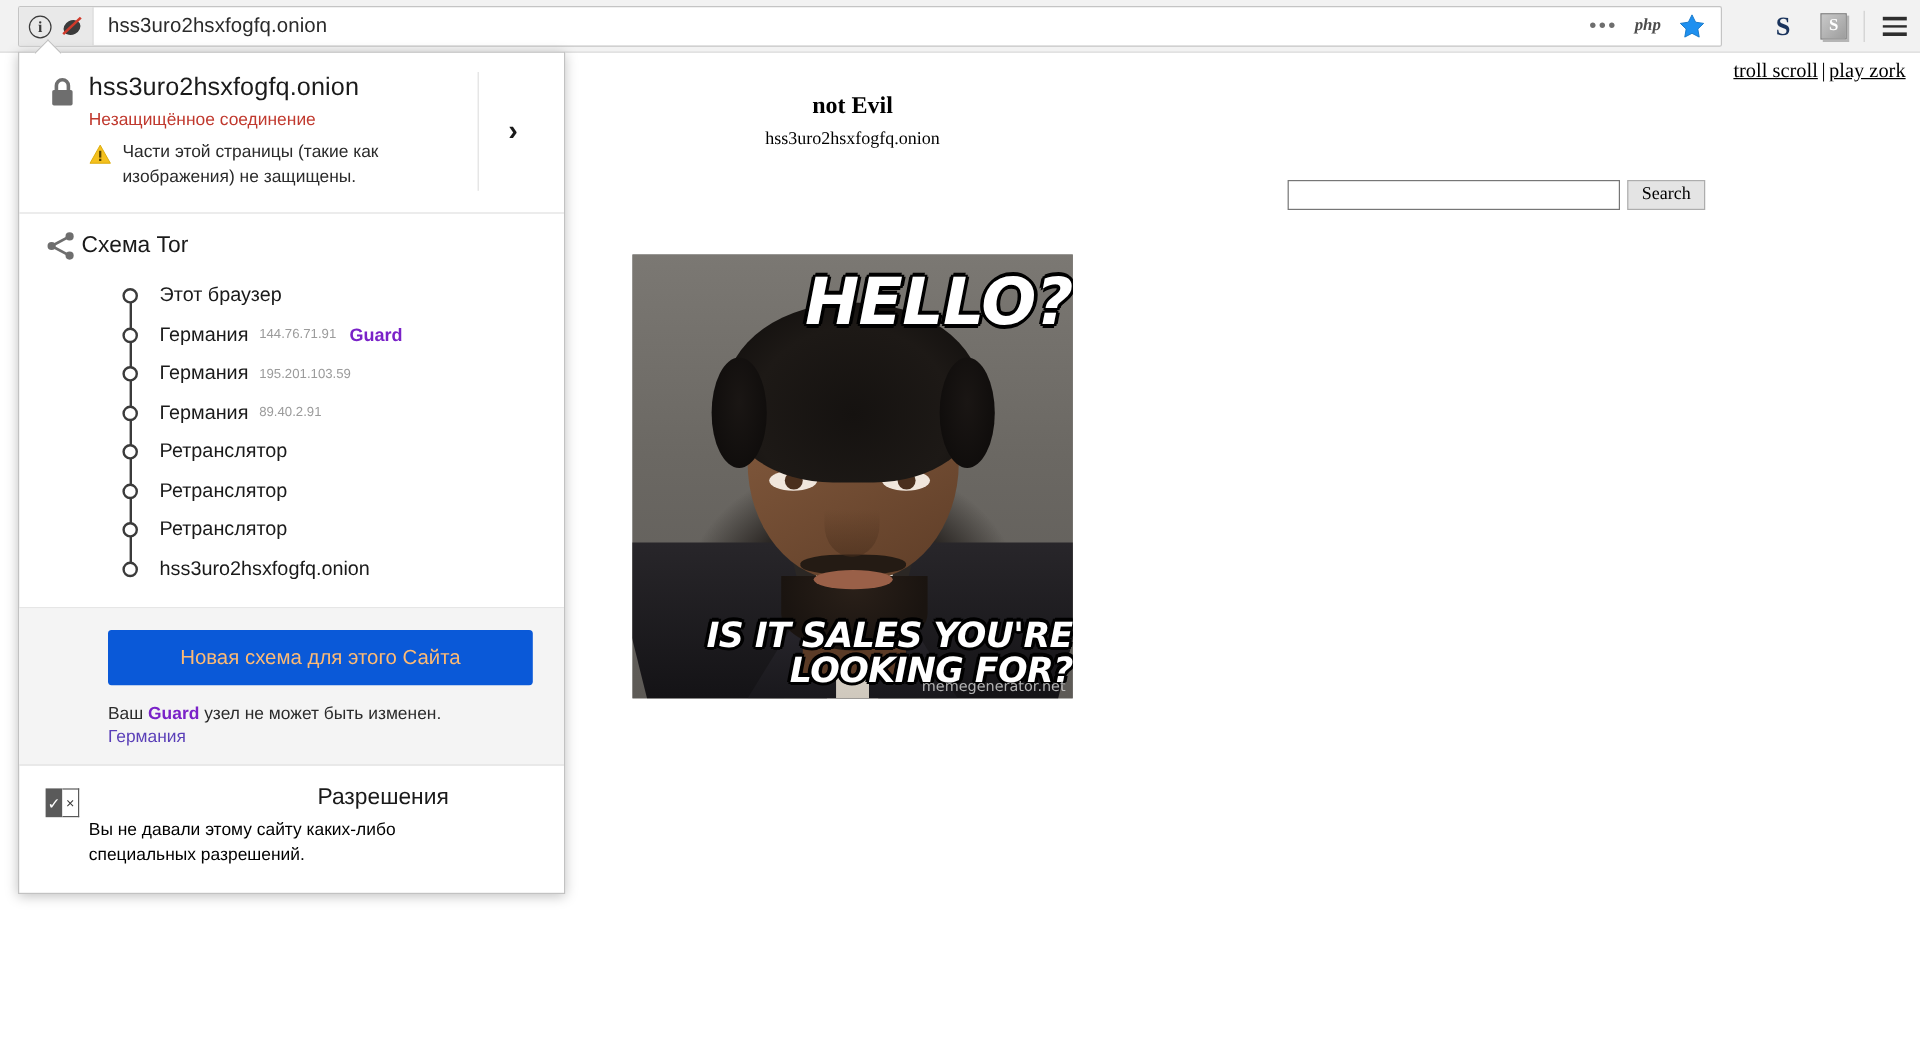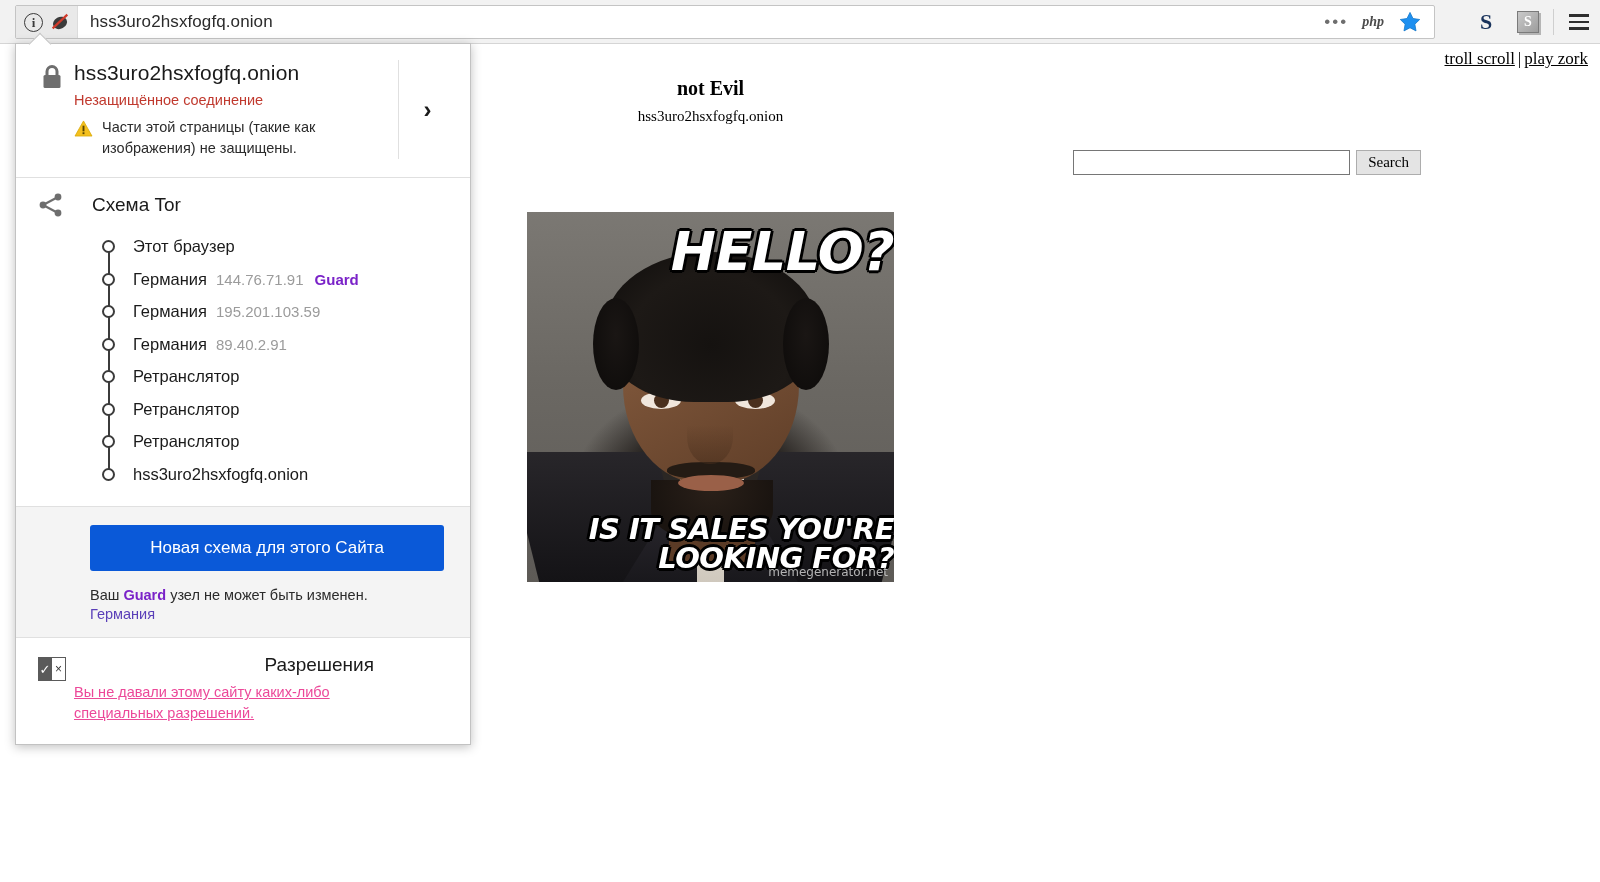--- a/index.html
+++ b/index.html
@@ -109,43 +109,43 @@
   .warn-icon { width: 19px; height: 17px; flex: none; margin-top: 3px; }
   .mixed-text { font-size: 14.5px; color: #2b2b2b; line-height: 1.45; max-width: 280px; }
   .expand-col {
     width: 58px; display: flex; align-items: center; justify-content: center;
     border-left: 1px solid #e0e0e0; align-self: stretch;
     cursor: pointer;
   }
   .chev { font-size: 24px; color: #1a1a1a; font-weight: bold; line-height: 1; }
 
   .sec-tor { padding: 14px 14px 16px 14px; }
-  .tor-head { display: flex; align-items: center; gap: 28px; margin-bottom: 12px; }
+  .tor-head { display: flex; align-items: center; gap: 4px; margin-bottom: 12px; }
   .tor-icon { width: 26px; height: 26px; margin-left: 8px; }
   .tor-title { font-size: 19px; color: #1a1a1a; }
   .circuit { position: relative; margin-left: 72px; }
   .circuit-line {
     position: absolute; left: 5.5px; top: 12px; bottom: 12px;
     width: 2.5px; background: #3b3b3b;
   }
   .node-row { display: flex; align-items: center; height: 32.5px; position: relative; }
   .node-dot {
     width: 13px; height: 13px; border-radius: 50%;
     border: 2.7px solid #3b3b3b; background: #ffffff;
     flex: none; z-index: 2;
   }
   .node-label { margin-left: 18px; font-size: 16.5px; color: #1a1a1a; }
-  .node-ip { margin-left: 9px; font-size: 15px; color: #9b9b9b; }
+  .node-ip { margin-left: 9px; font-size: 11px; color: #9b9b9b; }
   .node-tag { margin-left: 11px; font-size: 15px; font-weight: bold; color: #7a22c8; }
 
   .sec-newcircuit { padding: 18px 14px 14px 14px; background: #f4f4f4; }
   #new-circuit-btn {
     display: block; width: 354px; margin-left: 60px;
     padding: 13px 0;
-    background: #0a59d8; color: #ffffff;
+    background: #0a59d8; color: #fdba74;
     border: none; border-radius: 3px;
     font-size: 17px; font-family: "Liberation Sans", sans-serif;
     cursor: pointer;
   }
   .guard-note { margin-left: 60px; margin-top: 16px; font-size: 14.5px; color: #2b2b2b; }
   .guard-note b { color: #7a22c8; }
   .more-link { display: inline-block; margin-left: 60px; margin-top: 3px; font-size: 14.5px; color: #5a3fb8; cursor: pointer; }
 
   .sec-perm { padding: 16px 14px 20px 14px; display: flex; align-items: flex-start; border-bottom: none; }
   .perm-icon-wrap { width: 44px; padding-top: 3px; display:flex; justify-content:center; }
@@ -154,21 +154,21 @@
     width: 14px; height: 24px; background: #5a5a5a;
     display:flex; align-items:center; justify-content:center;
     color:#ffffff; font-size: 13px; line-height:1;
   }
   .perm-half-r {
     width: 14px; height: 24px; background: #ffffff; border: 1px solid #5a5a5a; border-left: none;
     display:flex; align-items:center; justify-content:center;
     color:#3a3a3a; font-size: 12px; line-height:1;
   }
   .perm-title { font-size: 19px; color: #1a1a1a; margin-bottom: 6px; text-align: right; }
-  .perm-text { font-size: 14.5px; color: #ec4899; line-height: 1.45; max-width: 300px; text-decoration: underline; }
+  .perm-text { font-size: 14.5px; color: #000000; line-height: 1.45; max-width: 300px; }
 
   
   #page { position: absolute; left: 0; top: 44px; width: 1600px; height: 838px; background: #ffffff; }
   #top-links {
     position: absolute; right: 12px; top: 5px;
     font-size: 17px; color: #000000;
     font-family: "Liberation Serif", serif;
   }
   #top-links a { color: #000000; text-decoration: underline; cursor: pointer; }
   #top-links .sep { text-decoration: none; margin: 0 3px; }

